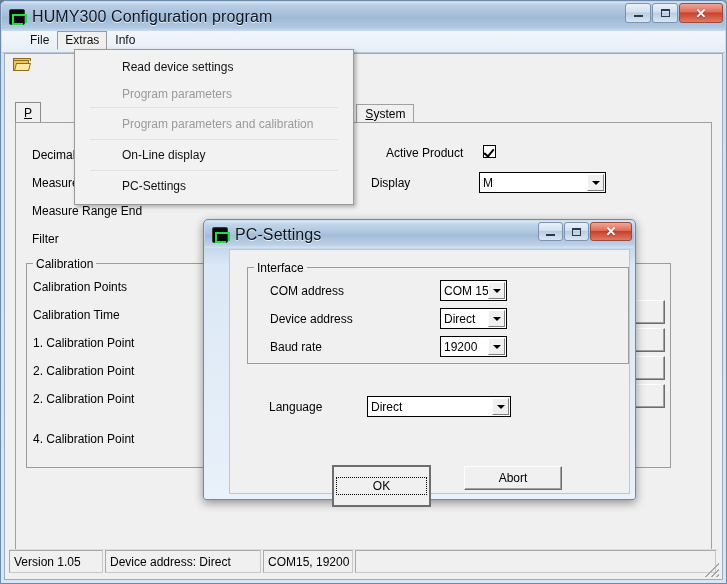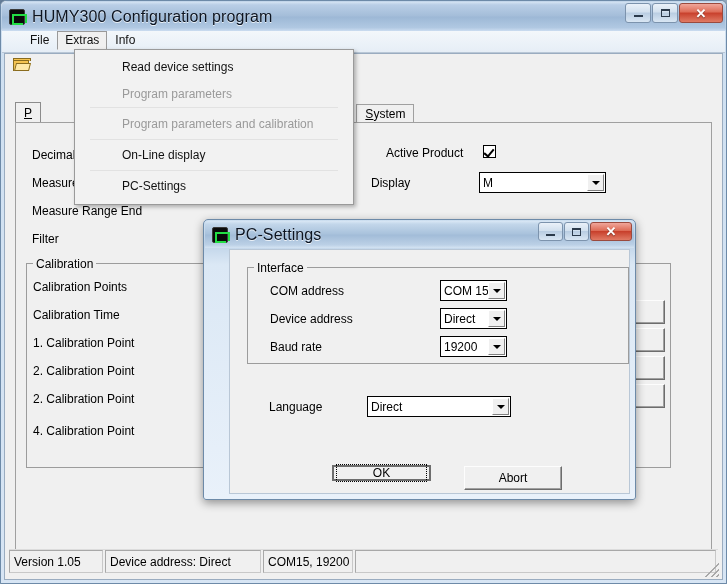--- a/index.html
+++ b/index.html
@@ -354,21 +354,21 @@
           <span class="arrowbox"></span>
         </div>
 
         <div class="groupbox" style="left:10px; top:140px; width:645px; height:205px;">
           <span class="gb-title">Calibration</span>
           <div class="lbl" style="left:6px;  top:16px;">Calibration Points</div>
           <div class="lbl" style="left:6px;  top:44px;">Calibration Time</div>
           <div class="lbl" style="left:6px;  top:72px;">1. Calibration Point</div>
           <div class="lbl" style="left:6px;  top:100px;">2. Calibration Point</div>
           <div class="lbl" style="left:6px;  top:128px;">2. Calibration Point</div>
-          <div class="lbl" style="left:6px;  top:160px;">4. Calibration Point</div>
+          <div class="lbl" style="left:6px;  top:168px;">4. Calibration Point</div>
 
           <div class="side-btn" style="left:564px; top:36px;">
               <span>ture</span>
             </div>
           <div class="side-btn" style="left:564px; top:64px;">
               <span>ture</span>
             </div>
           <div class="side-btn" style="left:564px; top:92px;">
               <span>ture</span>
             </div>
@@ -453,21 +453,21 @@
         <span class="arrowbox"></span>
       </div>
     </div>
 
     <div class="lbl" style="left:39px; top:150px;">Language</div>
     <div class="combo" style="left:137px; top:146px; width:144px;">
       <span>Direct</span>
       <span class="arrowbox"></span>
     </div>
 
-    <div class="btn" style="left:102px; top:215px; width:99px; height:16px; border:2px solid #6d6d6d; box-shadow:none;">
+    <div class="btn" style="left:102px; top:215px; width:99px; height:42px; border:2px solid #6d6d6d; box-shadow:none;">
       <span style="display:block;width:91px;height:18px;border:1px dotted #000;line-height:16px;text-align:center;">OK</span>
     </div>
     <div class="btn" style="left:234px; top:216px; width:98px; height:24px;">
       <span>Abort</span>
     </div>
 
   </div>
 </div>
 
 </body></html>

